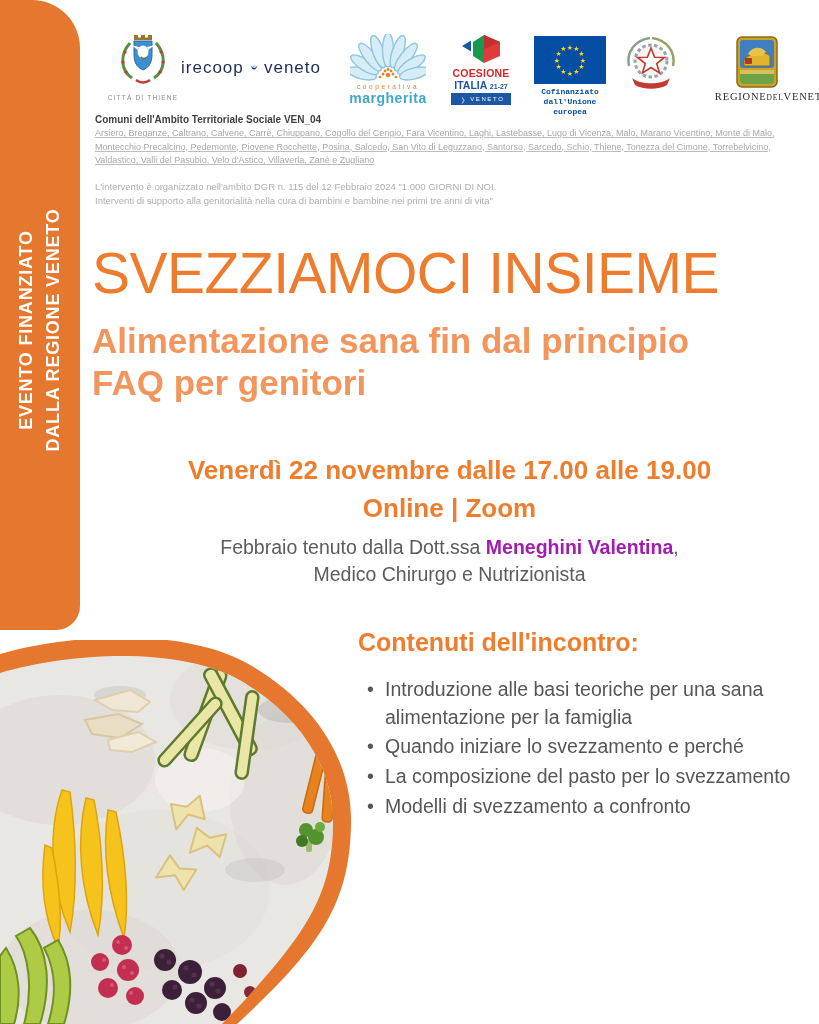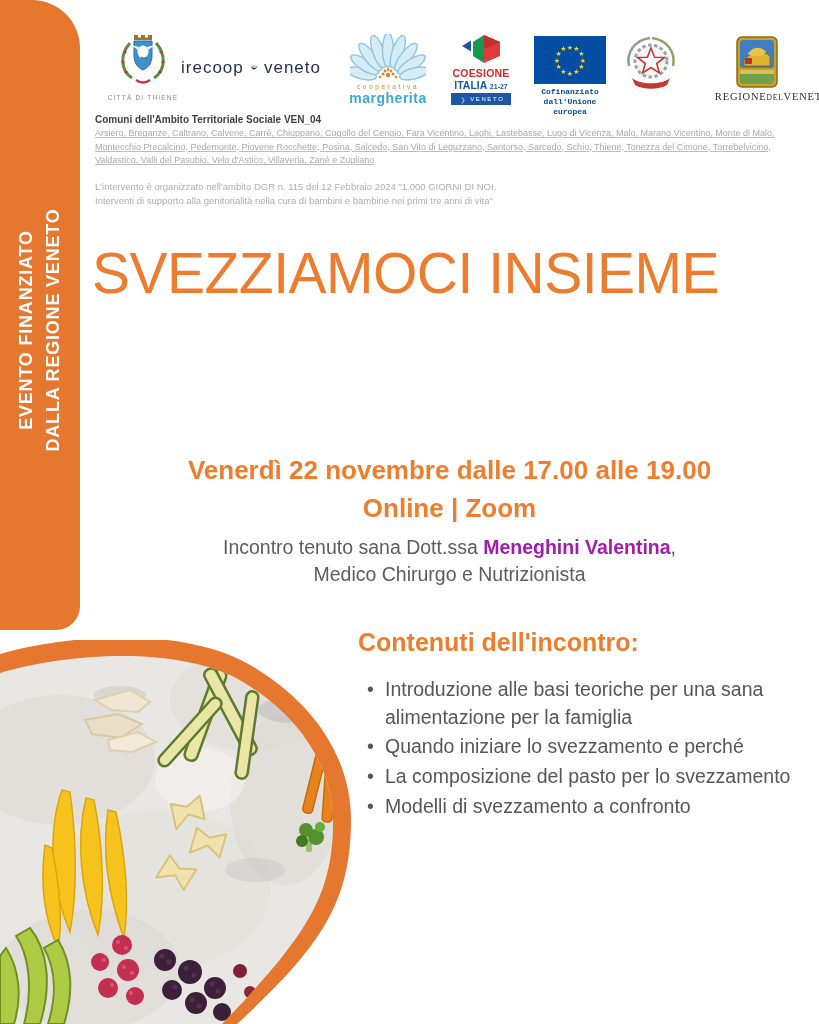--- a/index.html
+++ b/index.html
@@ -205,28 +205,32 @@
     <div class="a-title">Comuni dell'Ambito Territoriale Sociale VEN_04</div>
     <div class="a-list">Arsiero, Breganze, Caltrano, Calvene, Carrè, Chiuppano, Cogollo del Cengio, Fara Vicentino, Laghi, Lastebasse, Lugo di Vicenza, Malo, Marano Vicentino, Monte di Malo, Montecchio Precalcino, Pedemonte, Piovene Rocchette, Posina, Salcedo, San Vito di Leguzzano, Santorso, Sarcedo, Schio, Thiene, Tonezza del Cimone, Torrebelvicino, Valdastico, Valli del Pasubio, Velo d'Astico, Villaverla, Zanè e Zugliano</div>
   </div>
 
   <div class="fundnote">
     <div>L'intervento è organizzato nell'ambito DGR n. 115 del 12 Febbraio 2024 "1.000 GIORNI DI NOI.</div>
     <div>Interventi di supporto alla genitorialità nella cura di bambini e bambine nei primi tre anni di vita"</div>
   </div>
 
   <div class="hero-title">SVEZZIAMOCI INSIEME</div>
+  <div class="hero-sub">
+    <div>Alimentazione sana fin dal principio</div>
+    <div>FAQ per genitori</div>
+  </div>
 
   <div class="when">
     <div>Venerdì 22 novembre dalle 17.00 alle 19.00</div>
     <div>Online | Zoom</div>
   </div>
 
   <div class="speaker">
-    <div><span>Incontro tenuto sana Dott.ssa </span><b>Meneghini Valentina</b><span>,</span></div>
+    <div><span>Febbraio tenuto dalla Dott.ssa </span><b>Meneghini Valentina</b><span>,</span></div>
     <div>Medico Chirurgo e Nutrizionista</div>
   </div>
 
   <div class="contents-h">Contenuti dell'incontro:</div>
   <ul class="contents-list">
     <li>Introduzione alle basi teoriche per una sana alimentazione per la famiglia</li>
     <li>Quando iniziare lo svezzamento e perché</li>
     <li>La composizione del pasto per lo svezzamento</li>
     <li>Modelli di svezzamento a confronto</li>
   </ul>

